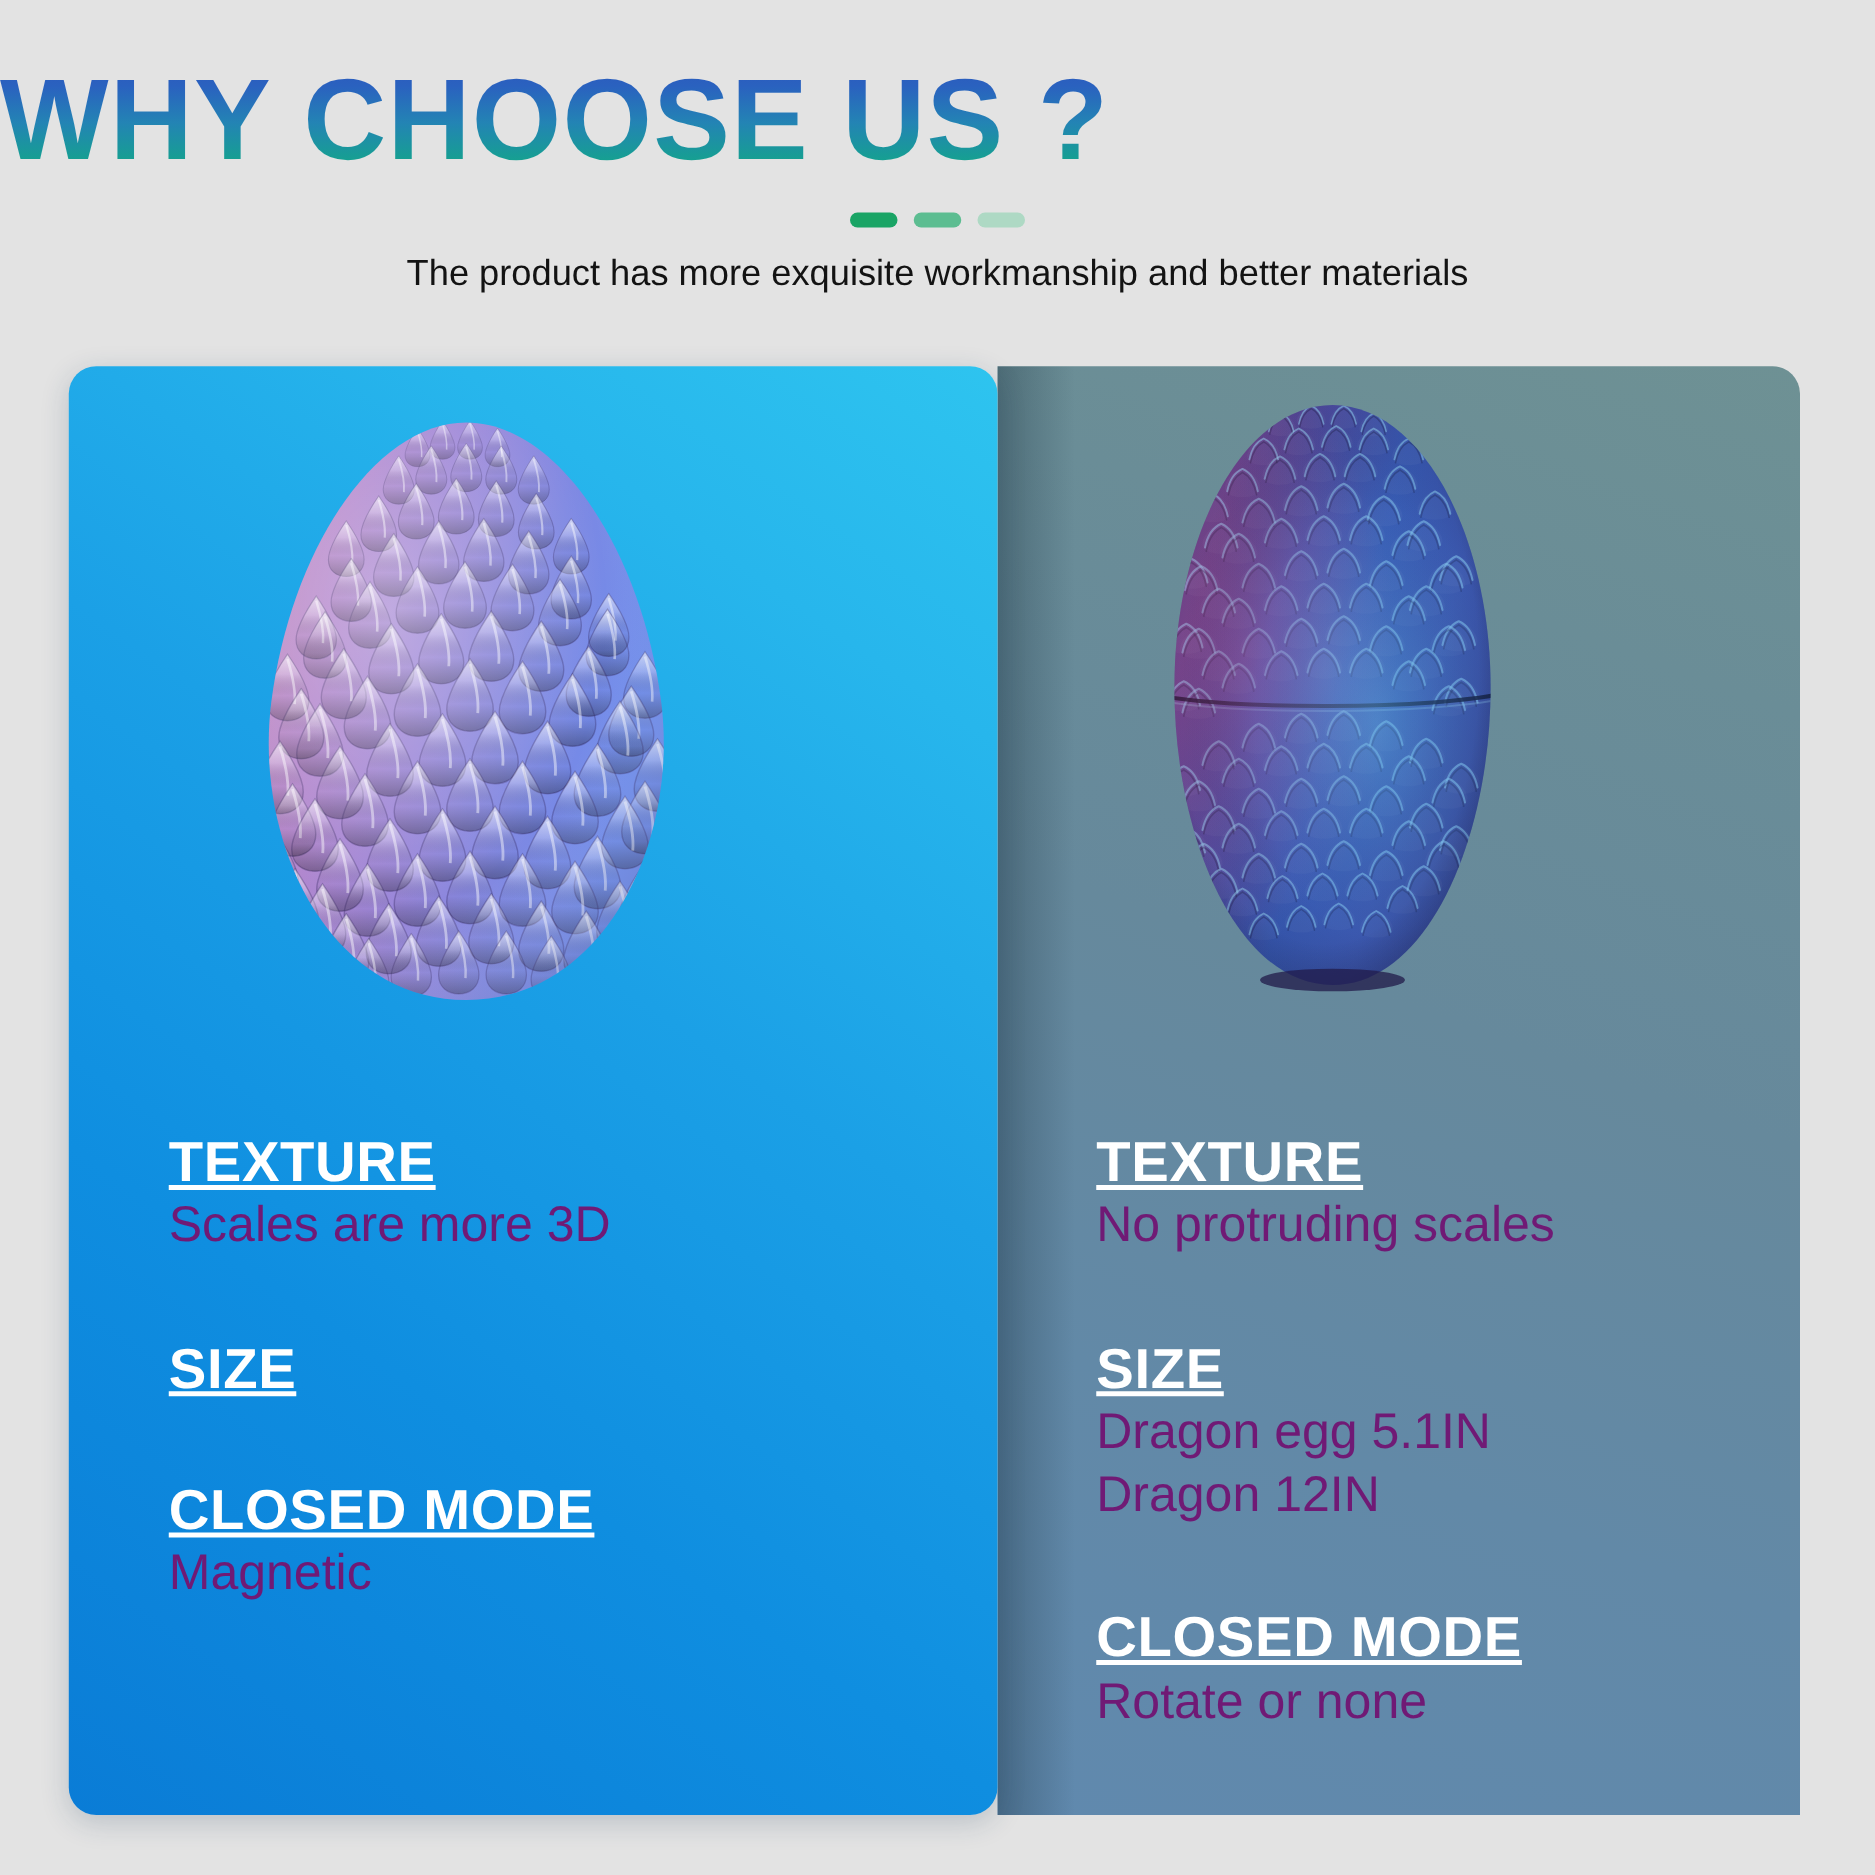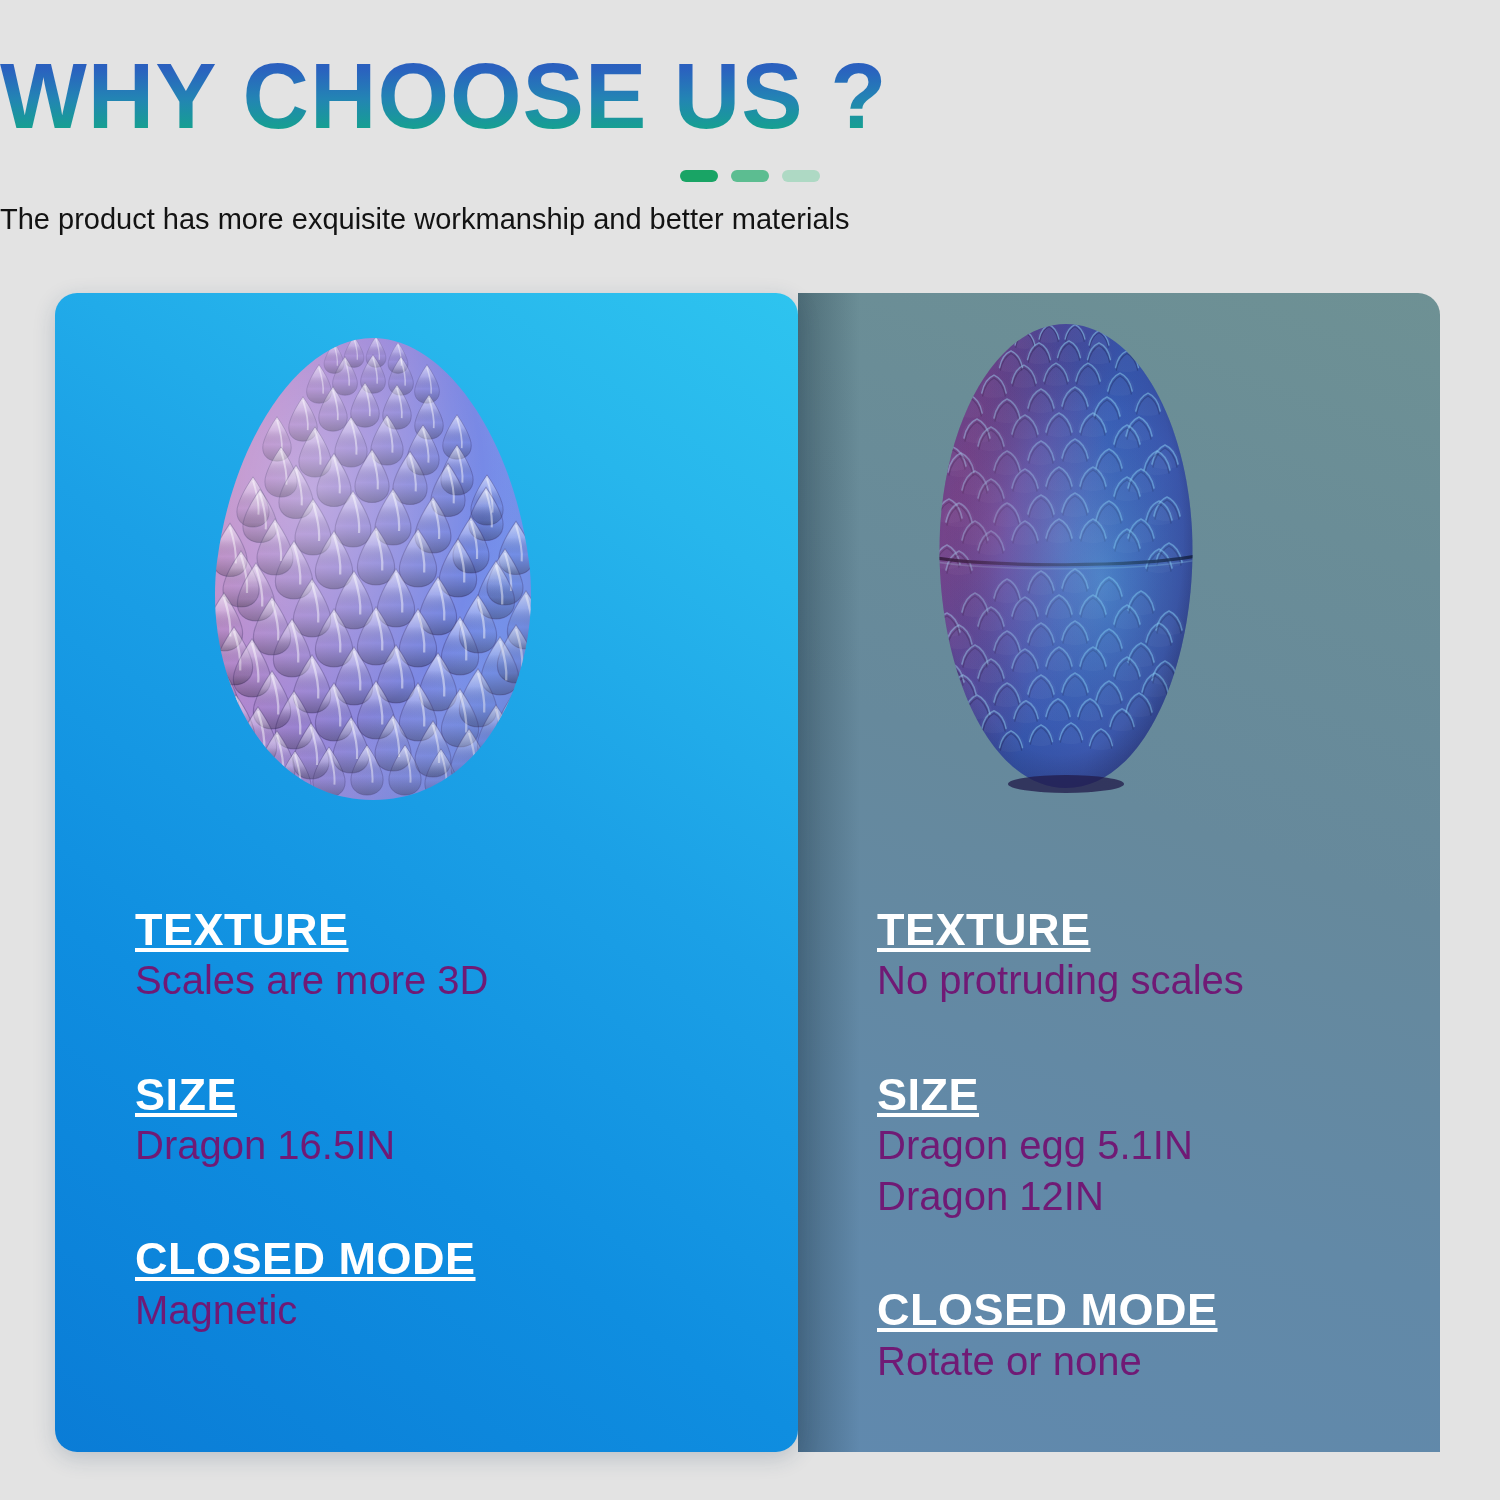--- a/index.html
+++ b/index.html
@@ -62,21 +62,21 @@
   }
   .dash-1 { background: #19a465; }
   .dash-2 { background: #5cbd91; }
   .dash-3 { background: #aed9c4; }
 
   .subtitle {
     position: absolute;
     left: 0;
     top: 203px;
     width: 1500px;
-    text-align: left;
+    text-align: center;
     font-size: 29px;
     color: #131313;
     white-space: nowrap;
   }
 
   
   .panel {
     position: absolute;
     overflow: hidden;
   }
@@ -532,21 +532,20 @@
 
   <div class="specs specs-left">
 
     <div class="spec-group">
       <div class="spec-label">TEXTURE</div>
       <div class="spec-value">Scales are more 3D</div>
     </div>
 
     <div class="spec-group">
       <div class="spec-label">SIZE</div>
-      <div class="spec-value">Dragon 16.5IN</div>
     </div>
 
     <div class="spec-group">
       <div class="spec-label">CLOSED MODE</div>
       <div class="spec-value">Magnetic</div>
     </div>
 
   </div>
 
   <div class="specs specs-right">

